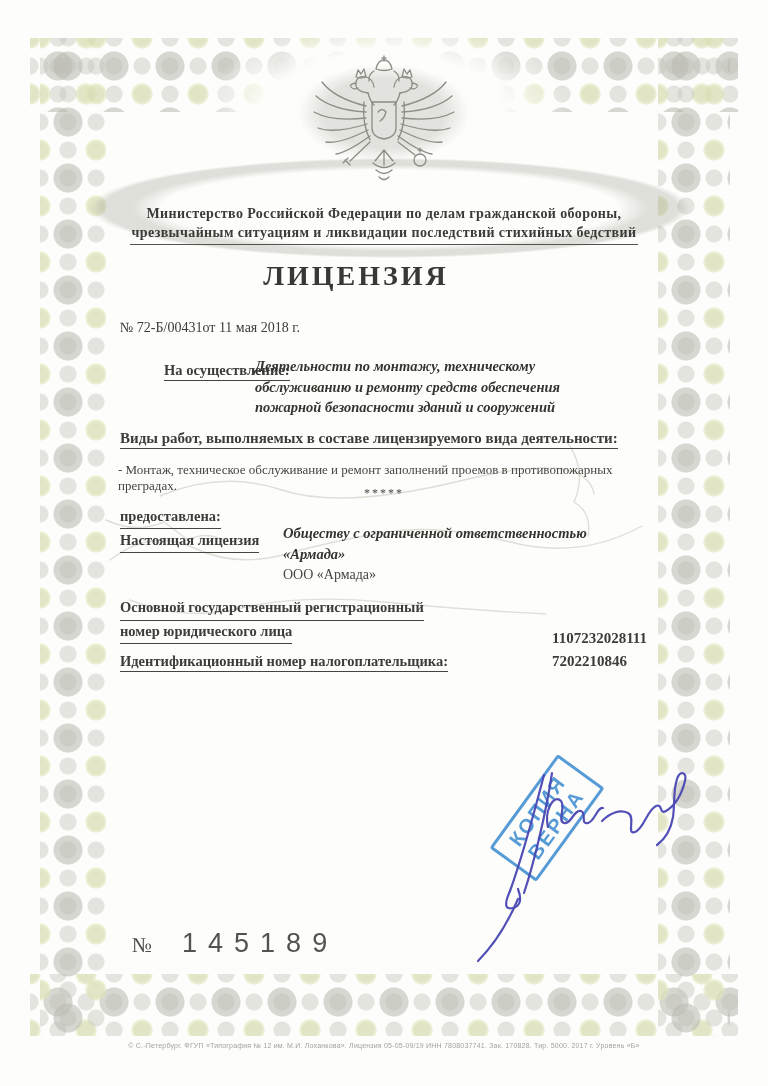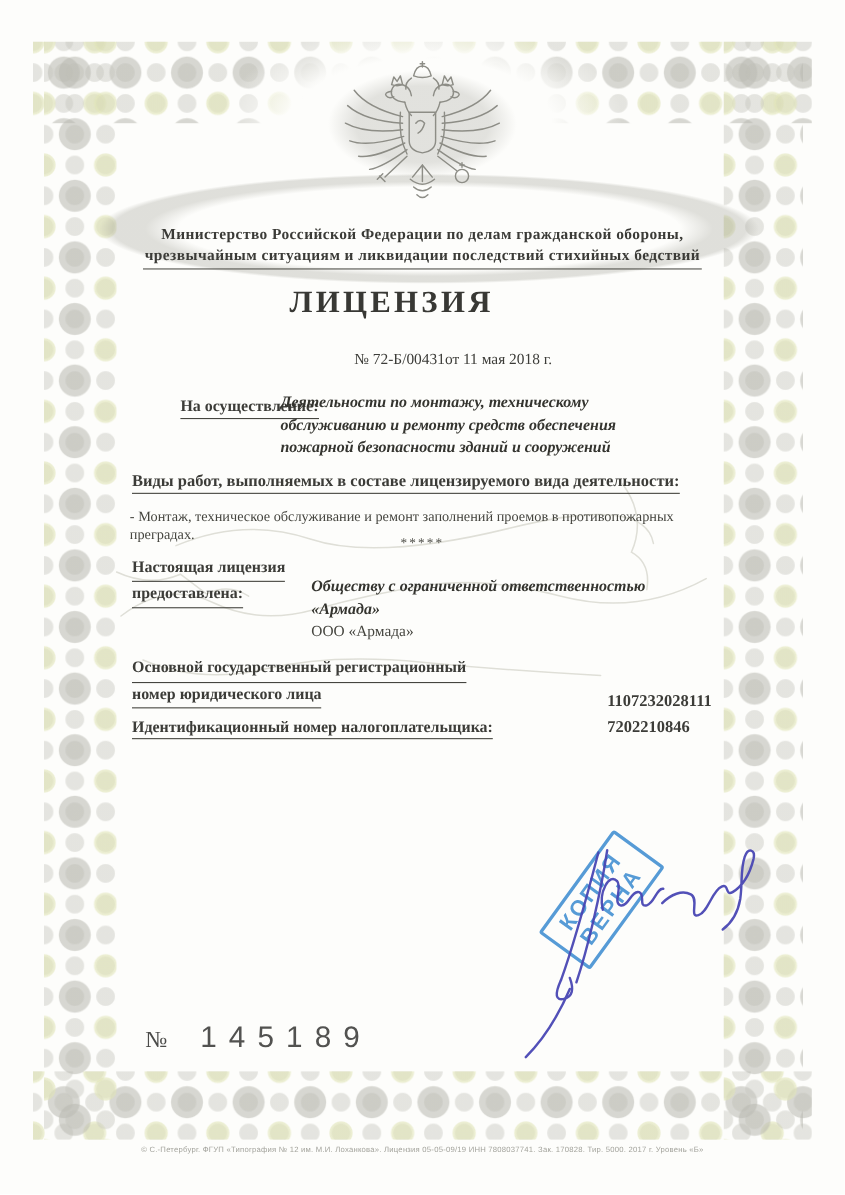--- a/index.html
+++ b/index.html
@@ -26,21 +26,21 @@
         background:radial-gradient(ellipse closest-side,rgba(0,0,0,0) 0 76%,rgba(160,160,150,.32) 86% 96%,rgba(0,0,0,0) 100%);}
   .emblem{position:absolute;left:304px;top:54px;width:160px;height:134px;}
   .watermark-map{position:absolute;left:96px;top:400px;width:580px;height:280px;opacity:.9;}
   
   .ministry{position:absolute;left:94px;top:205px;width:580px;text-align:center;
             font-weight:bold;font-size:14px;line-height:18px;letter-spacing:.4px;color:#3b3b37;}
   .ministry .u2{display:inline-block;border-bottom:1.6px solid #53534d;padding:1px 2px 2px;}
   .title{position:absolute;left:0;top:260px;width:712px;text-align:center;
          font-weight:bold;font-size:28px;letter-spacing:3px;color:#383834;}
   .numrow{position:absolute;left:120px;top:320px;width:536px;display:flex;
-          justify-content:center;font-size:14px;margin-left:24px;}
+          justify-content:flex-start;font-size:14px;}
   .lbl{font-weight:bold;display:inline-block;border-bottom:1.5px solid #45453f;padding-bottom:1px;}
   .activity-label{position:absolute;left:120px;top:362px;font-size:14.5px;margin-left:44px;}
   .activity-text{position:absolute;left:255px;top:356px;width:330px;
                  font-weight:bold;font-style:italic;font-size:14.5px;line-height:20.5px;color:#34342f;}
   .works-heading{position:absolute;left:120px;top:430px;font-size:15px;}
   .works-item{position:absolute;left:118px;top:462px;width:540px;font-size:13px;color:#45453f;}
   .stars{position:absolute;left:0;top:486px;width:768px;text-align:center;
          font-size:12px;letter-spacing:2px;color:#45453f;}
   .grantee-label{position:absolute;left:120px;top:505px;font-size:14.5px;line-height:22px;}
   .grantee-name{position:absolute;left:283px;top:523px;width:320px;
@@ -133,22 +133,22 @@
   </div>
   <div class="activity-text">Деятельности по монтажу, техническому обслуживанию и ремонту средств обеспечения пожарной безопасности зданий и сооружений</div>
 
   <div class="works-heading">
     <span class="lbl">Виды работ, выполняемых в составе лицензируемого вида деятельности:</span>
   </div>
   <div class="works-item">- Монтаж, техническое обслуживание и ремонт заполнений проемов в противопожарных преградах.</div>
   <div class="stars">*****</div>
 
   <div class="grantee-label">
+    <div><span class="lbl">предоставлена:</span></div>
     <div><span class="lbl">Настоящая лицензия</span></div>
-    <div><span class="lbl">предоставлена:</span></div>
   </div>
   <div class="grantee-name">Обществу с ограниченной ответственностью «Армада»</div>
   <div class="grantee-short">ООО «Армада»</div>
 
   <div class="ogrn-label">
     <div><span class="lbl">Основной государственный регистрационный</span></div>
     <div><span class="lbl">номер юридического лица</span></div>
   </div>
   <div class="ogrn-value">1107232028111</div>
   <div class="inn-label">

